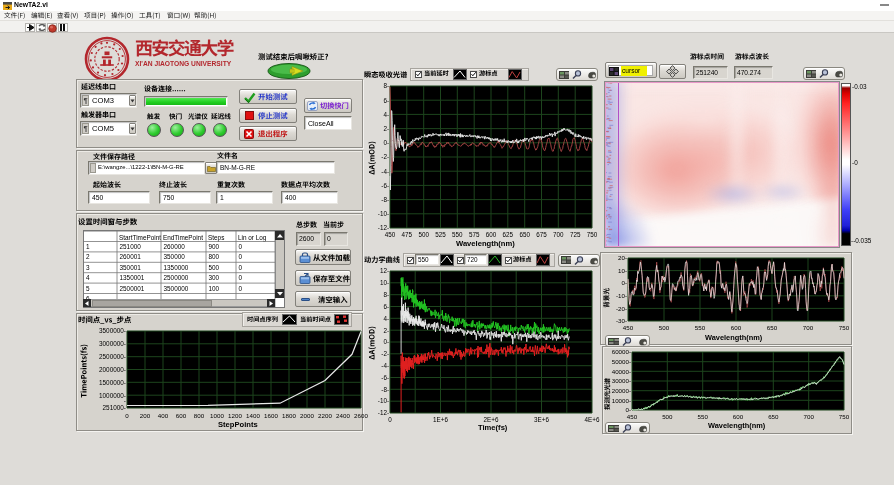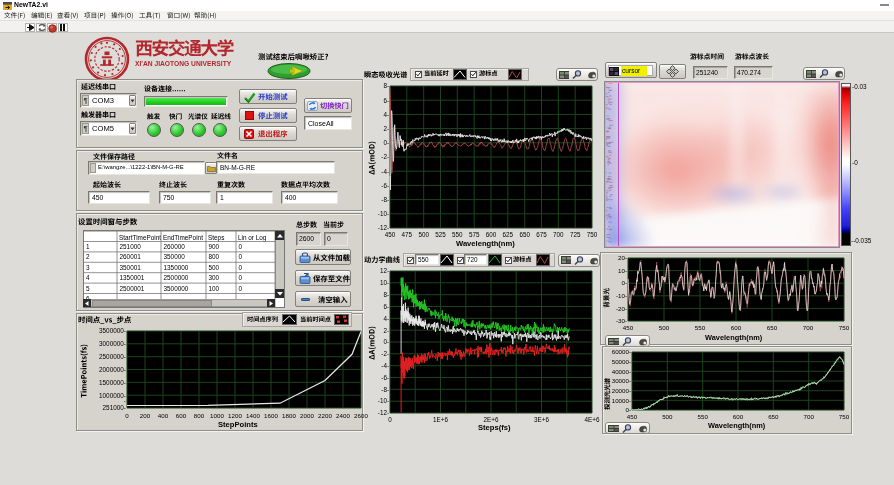--- a/index.html
+++ b/index.html
@@ -846,21 +846,21 @@
         <use href="#g916b" x="0.00"></use>
         <use href="#g65b" x="7.10"></use>
         <use href="#g40b" x="13.51"></use>
         <use href="#g109b" x="17.29"></use>
         <use href="#g79b" x="26.93"></use>
         <use href="#g68b" x="34.63"></use>
         <use href="#g41b" x="41.77"></use>
       </g>
     </g>
   </svg>
-<div style="position:absolute;left:478px;top:423.5px;font:7.6px 'Liberation Sans',sans-serif;color:#000;white-space:pre;line-height:1;"><b>Steps(fs)</b></div>
+<div style="position:absolute;left:478px;top:423.5px;font:7.6px 'Liberation Sans',sans-serif;color:#000;white-space:pre;line-height:1;"><b>Time(fs)</b></div>
 <div style="position:absolute;left:605px;top:62px;width:52px;height:16px;border-radius:2px;background:linear-gradient(#f8f7f5,#dcd9d3 45%,#ccc9c2);border:1px solid #82807a;box-shadow:inset 0 1px 0 #fff"></div>
 <div style="position:absolute;left:608px;top:64.5px;width:45px;height:11px;background:#fff;border:1px solid #aaa"></div>
 <svg style="position:absolute;left:609px;top:66.5px" width="10" height="9">
     <rect width="10" height="9" fill="#111"></rect>
     <rect x="1" y="1" width="3.4" height="3" fill="#604878"></rect>
     <rect x="5.6" y="1" width="3.4" height="3" fill="#2a2a2a"></rect>
     <rect x="1" y="5" width="3.4" height="3" fill="#2a2a2a"></rect>
     <rect x="5.6" y="5" width="3.4" height="3" fill="#604878"></rect>
   </svg>
 <div style="position:absolute;left:621px;top:66px;width:26px;height:10px;background:#f0f000"></div>

